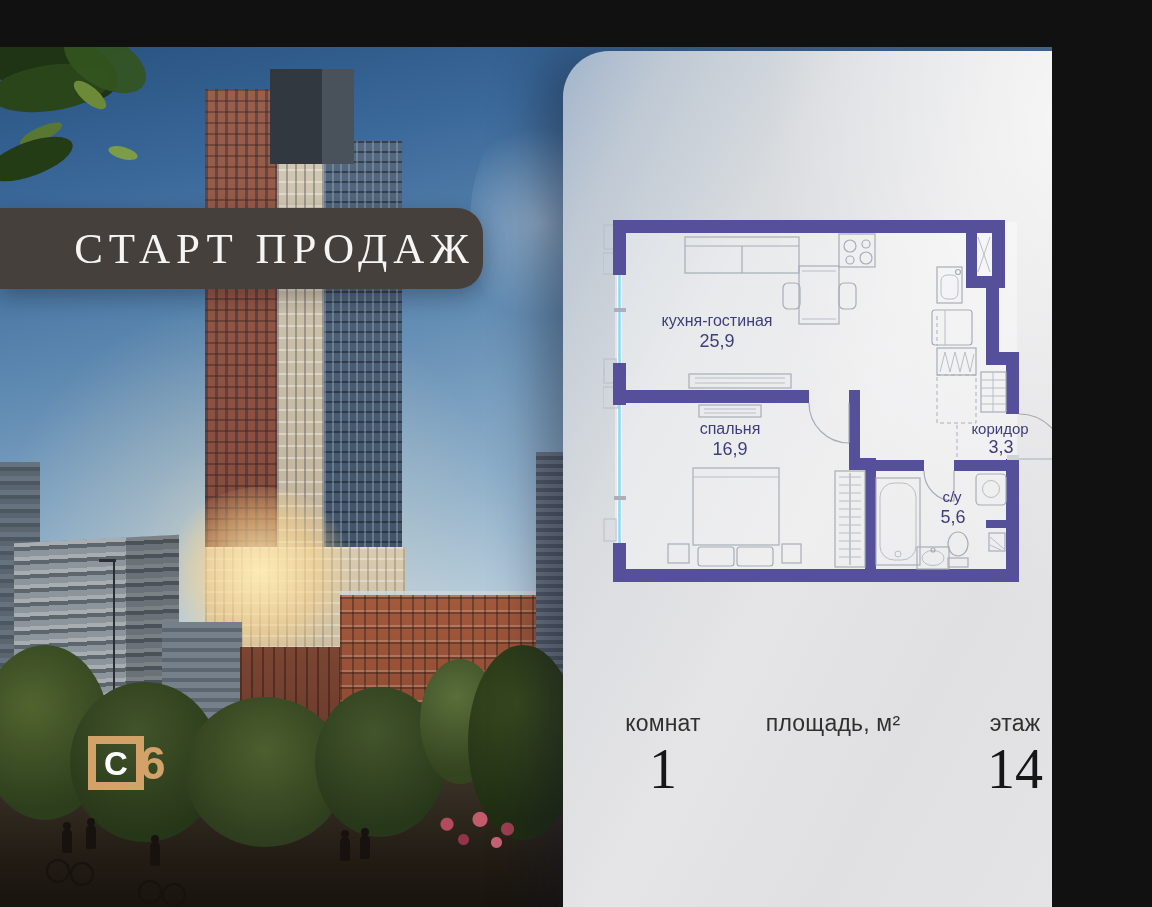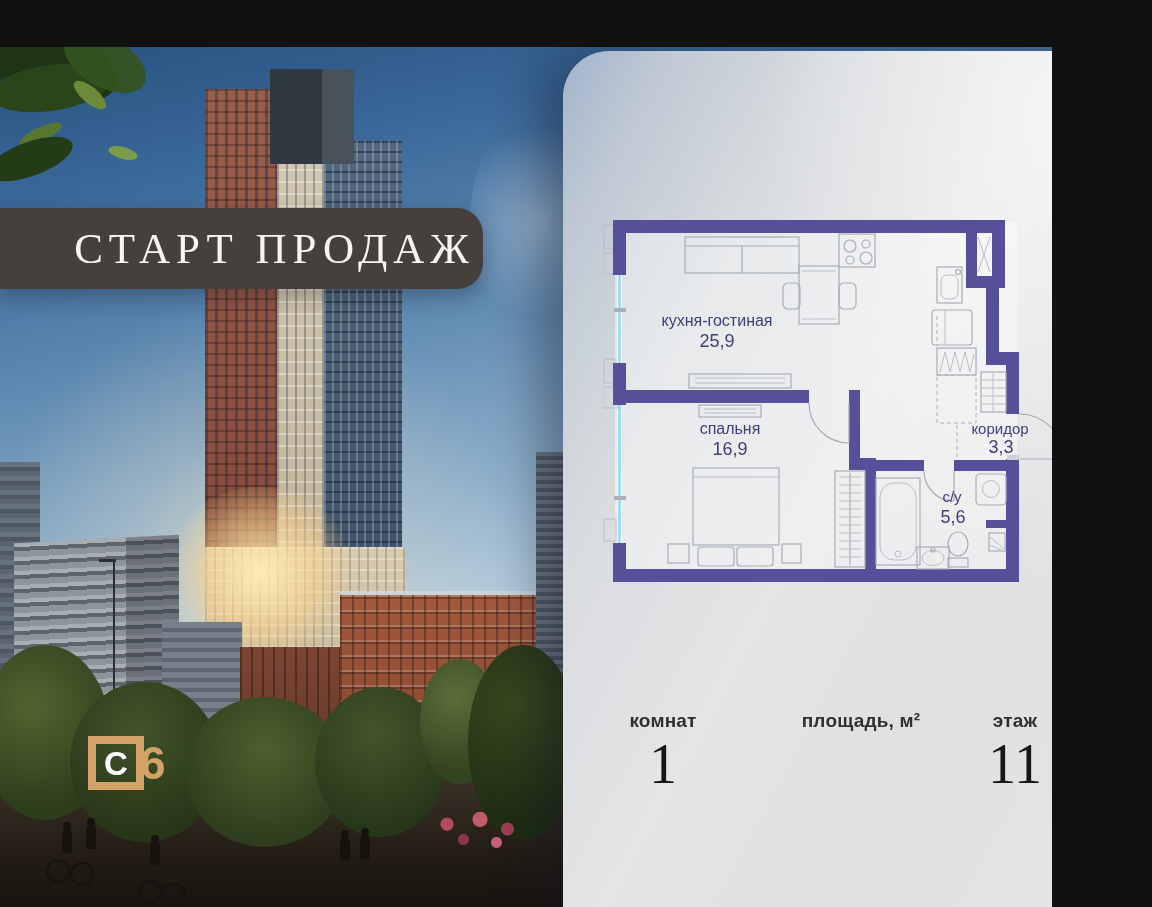--- a/index.html
+++ b/index.html
@@ -109,22 +109,22 @@
   
   .card{position:absolute;left:563px;top:4px;width:589px;height:903px;z-index:10;
     border-radius:46px 0 0 46px;
     background:
       radial-gradient(ellipse at 85% 8%, rgba(255,255,255,0.65), rgba(255,255,255,0) 42%),
       linear-gradient(118deg,#a2b4cb 0%,#bfc9d4 10%,#d9dcdf 26%,#e5e4e6 46%,#e0e0e2 66%,#e6e5e7 100%);
     box-shadow:-24px 0 48px rgba(18,22,38,0.38);}
   .plan{position:absolute;left:40px;top:162px;}
   .stats{position:absolute;left:0;top:659px;width:589px;height:110px;}
   .stat{position:absolute;text-align:center;}
-  .s1{left:38px;width:124px;}.s2{left:216px;width:164px;}.s3{left:390px;width:124px;}
-  .stat .lbl{font-size:19px;font-weight:bold;color:#30302e;letter-spacing:0.2px;}
+  .s1{left:38px;width:124px;}.s2{left:188px;width:164px;}.s3{left:390px;width:124px;}
+  .stat .lbl{font-size:23px;font-weight:normal;color:#30302e;letter-spacing:0.2px;}
   .stat .val{font-family:"Liberation Serif",serif;font-size:56px;color:#161616;line-height:1.05;margin-top:3px;}
 
   
   .wall{fill:#56509a;}
   .fur{fill:none;stroke:#a7adb8;stroke-width:1.2;}
   .fur2{fill:none;stroke:#b9bec7;stroke-width:1;}
   .dash{fill:none;stroke:#a9afba;stroke-width:1;stroke-dasharray:4 3;}
   .glass{stroke:#8fd9f2;stroke-width:2.5;}
   .glassbg{stroke:#f2f7fa;stroke-width:5;}
   .rlabel{fill:#3e3e7a;font-family:"Liberation Sans",sans-serif;font-size:16px;text-anchor:middle;}
@@ -354,18 +354,18 @@
     <div class="stats">
       <div class="stat s1">
         <div class="lbl">комнат</div>
         <div class="val">1</div>
       </div>
       <div class="stat s2">
         <div class="lbl">площадь, м²</div>
       </div>
       <div class="stat s3">
         <div class="lbl">этаж</div>
-        <div class="val">11</div>
+        <div class="val">14</div>
       </div>
     </div>
   </div>
 
 </div>
 
 </body></html>

